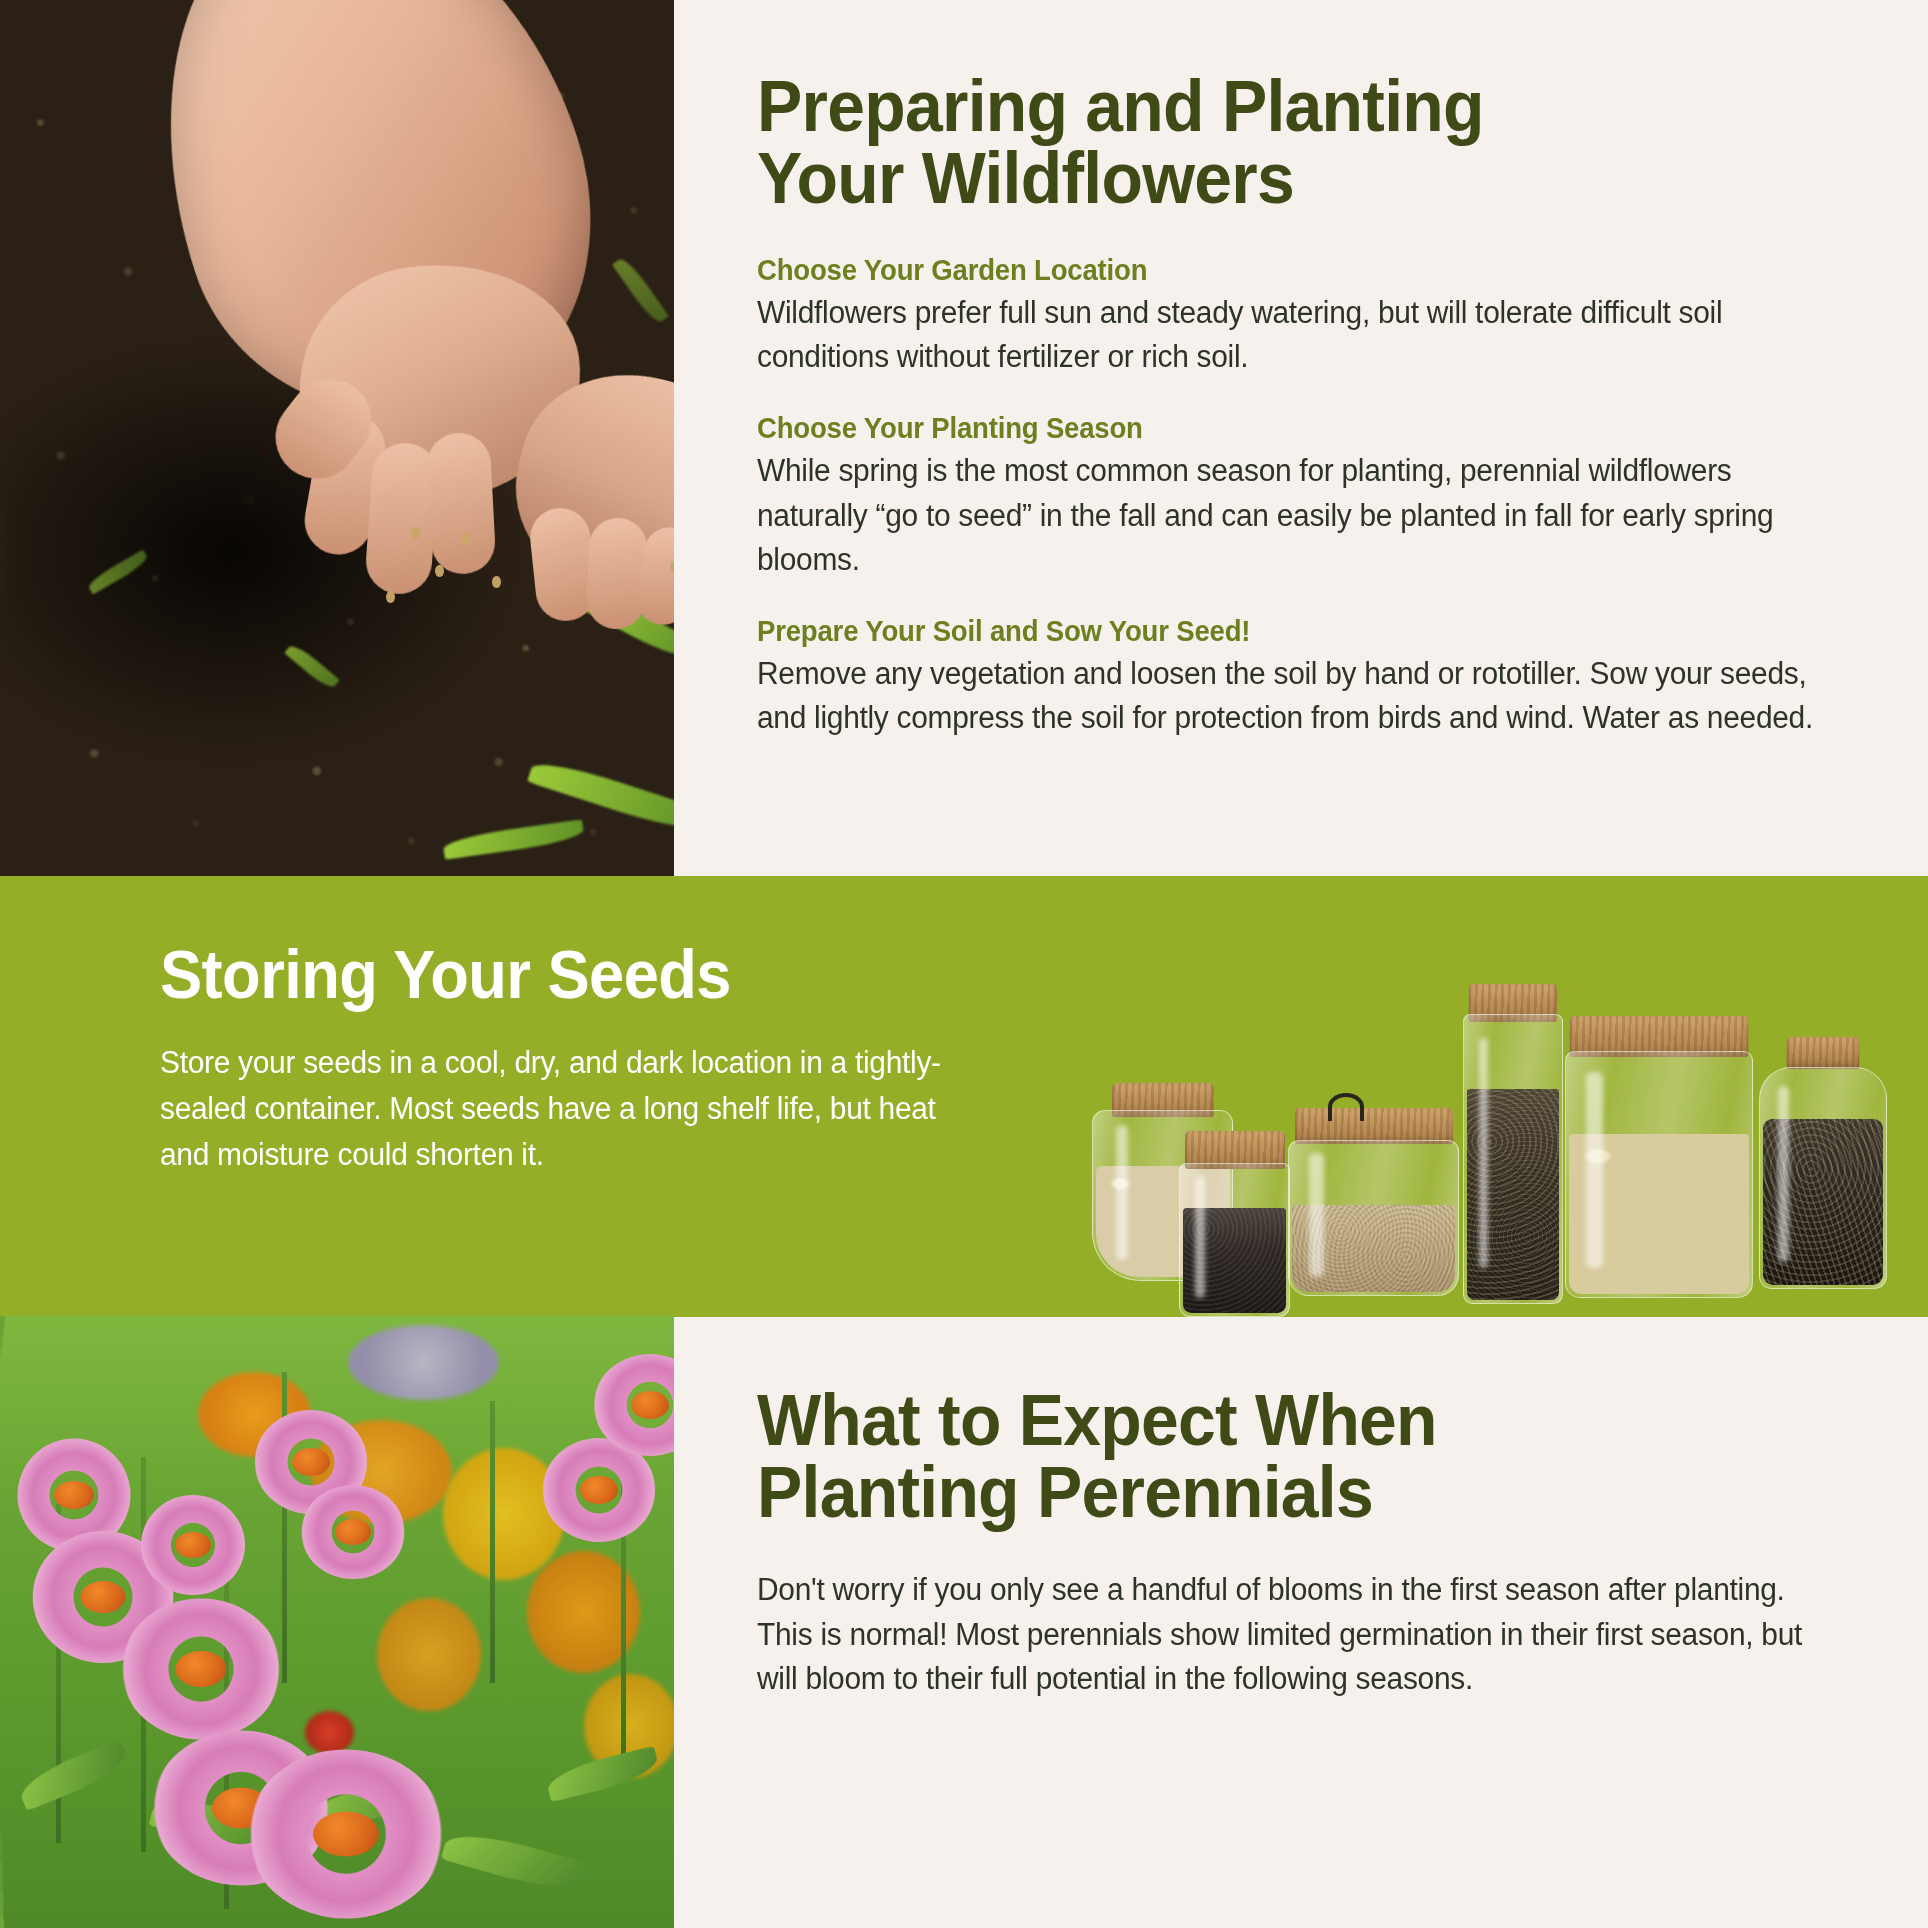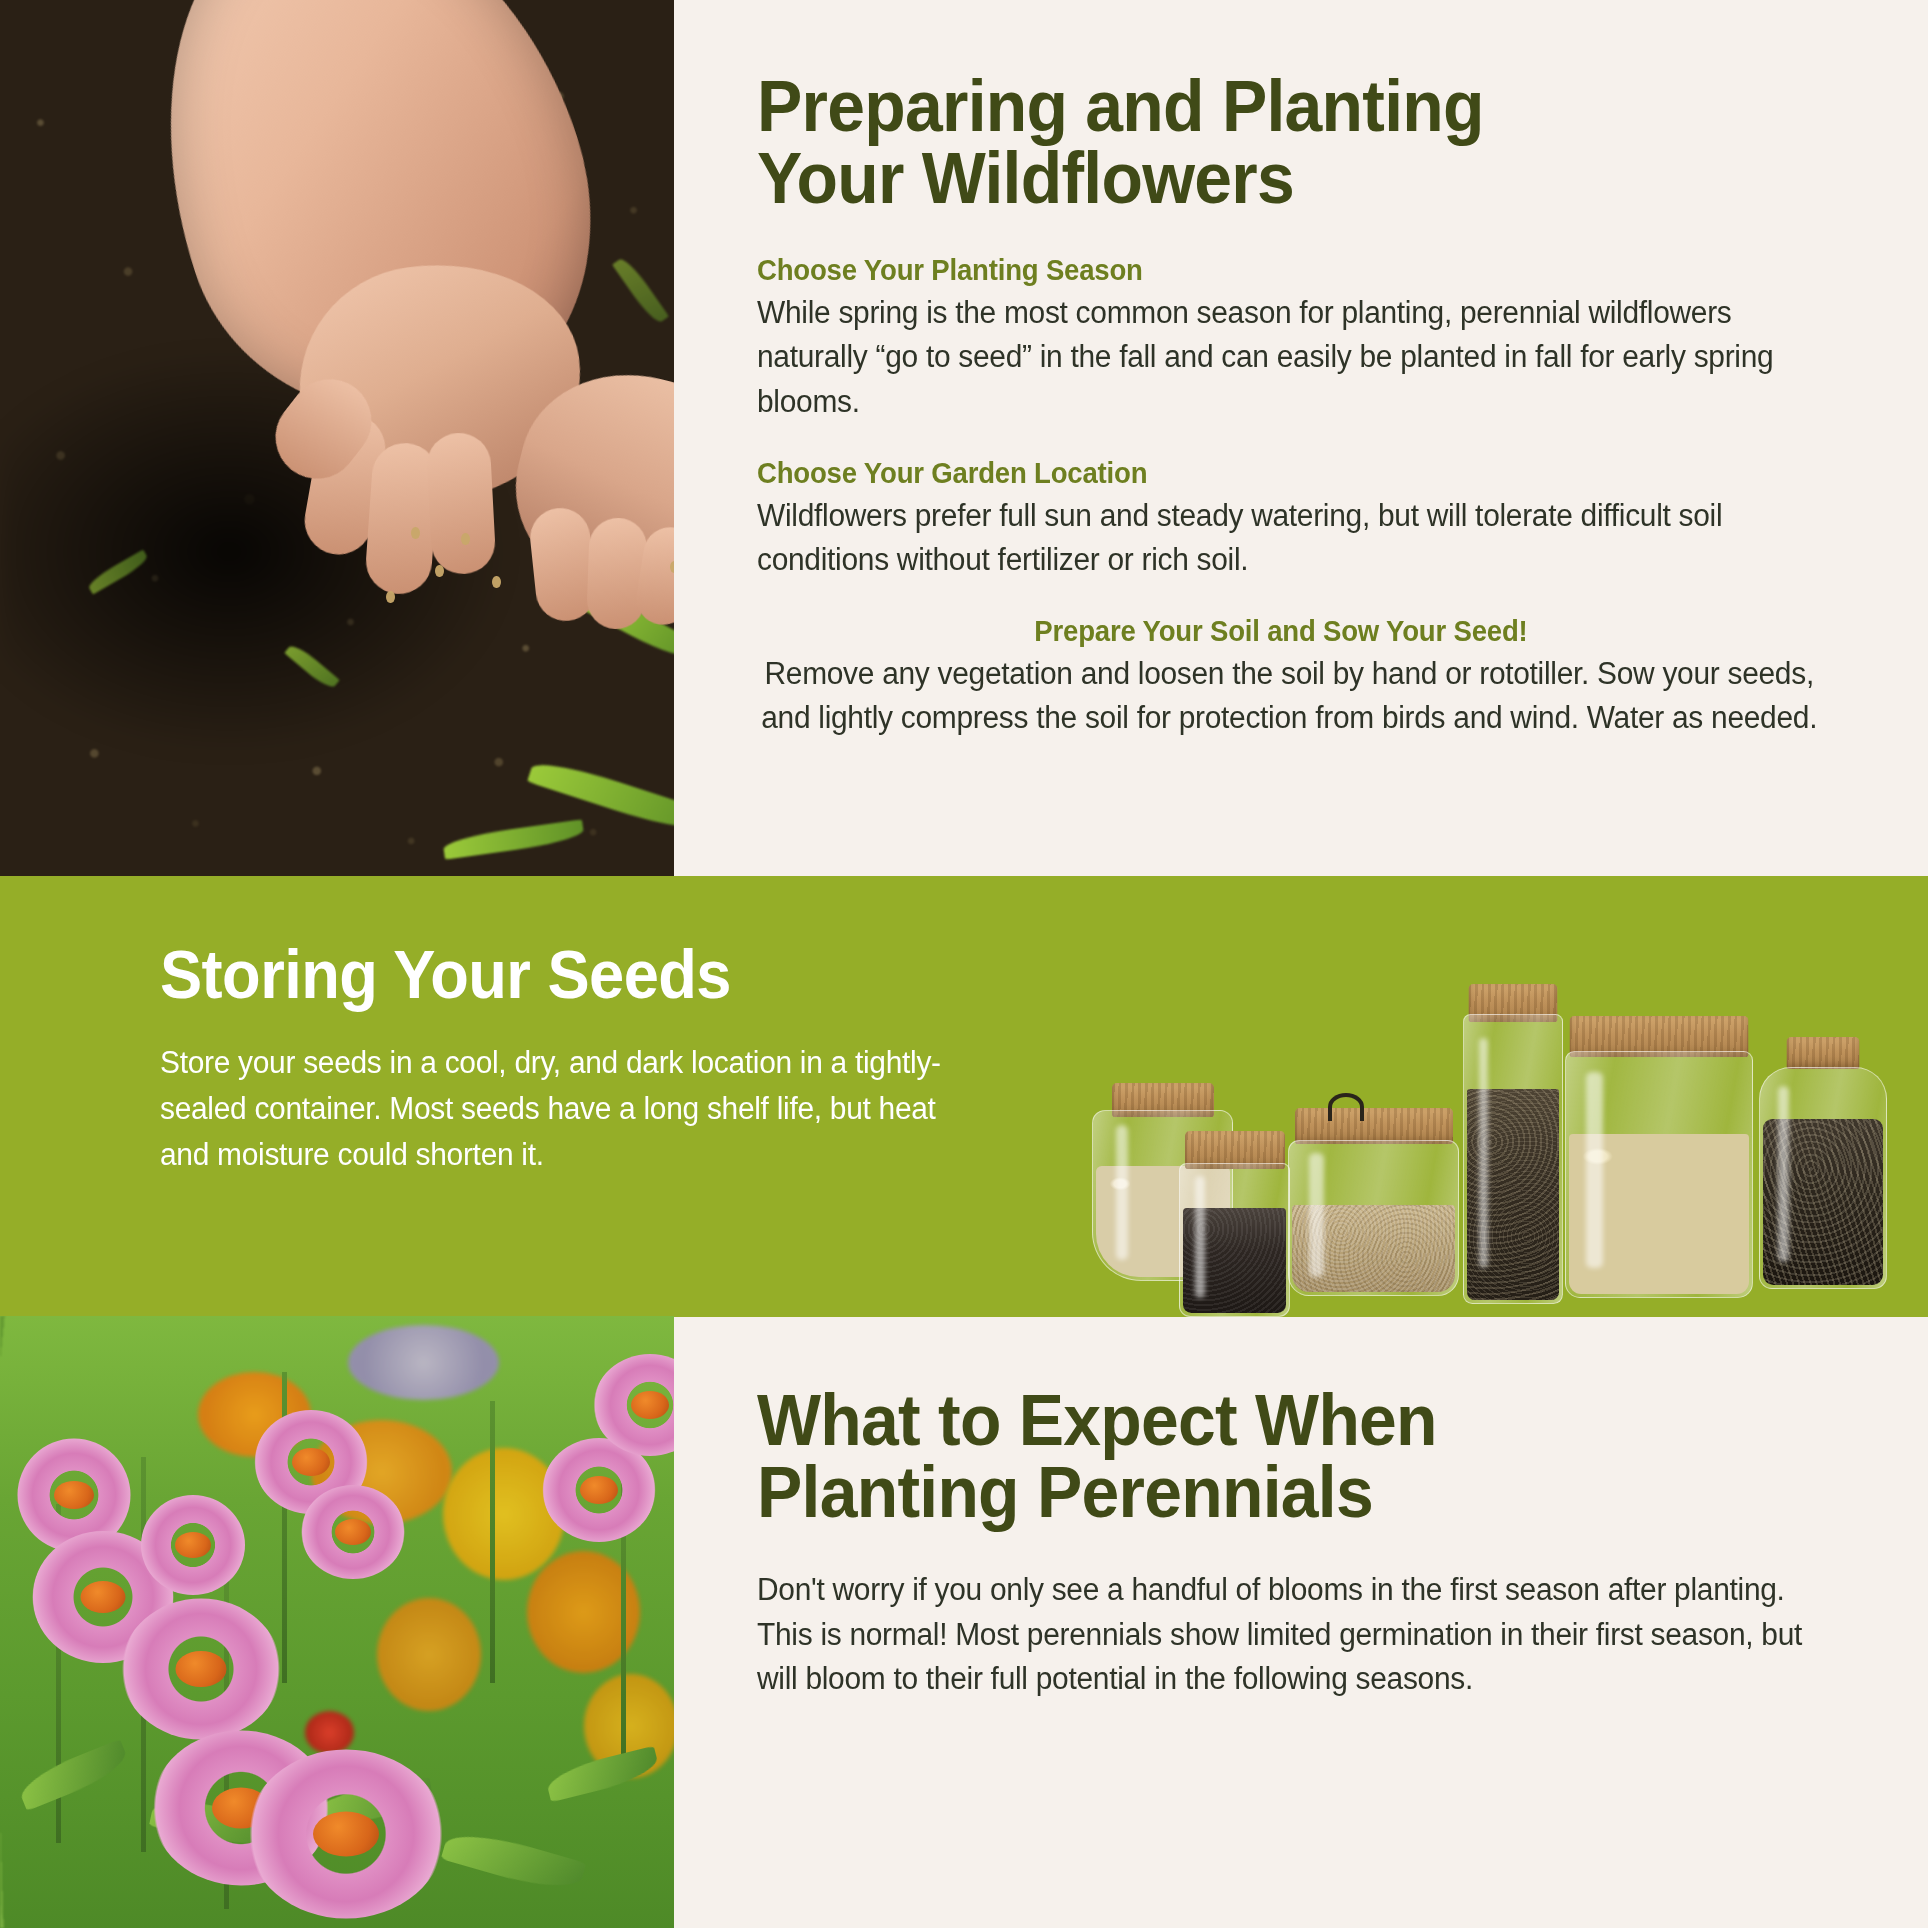--- a/index.html
+++ b/index.html
@@ -35,21 +35,21 @@
   }
   h2.sub{
     font-size:29px;font-weight:bold;color:#6E7F20;margin-bottom:3.8px;
     transform:scaleX(0.95);transform-origin:left center;letter-spacing:-0.2px;
   }
   p.body{
     font-size:31px;line-height:1.44;color:#2E3327;letter-spacing:-0.3px;
     transform:scaleX(0.965);transform-origin:left top;
   }
   .blk{margin-bottom:32px;}
-  .blk:last-child{margin-bottom:0;text-align:center;}
+  .blk:last-child{margin-bottom:0;}
   .spacer-h1{height:41px;}
 
   h1.green-head{
     font-size:68px;font-weight:bold;color:#FFFFFF;line-height:1;
     letter-spacing:-0.6px;transform:scaleX(0.93);transform-origin:left center;
     margin-bottom:32px;
   }
   p.green-body{
     font-size:31px;line-height:1.48;color:#FFFFFF;letter-spacing:-0.3px;
     transform:scaleX(0.965);transform-origin:left top;
@@ -227,27 +227,27 @@
       <div class="seed-fall" style="left:386px;top:591px;"></div>
       <div class="seed-fall" style="left:670px;top:561px;"></div>
     </div>
 
     <div class="sec1-text">
       <h1 class="big-head">Preparing and Planting
 Your Wildflowers</h1>
       <div class="spacer-h1"></div>
 
       <div class="blk">
+        <h2 class="sub">Choose Your Garden Location</h2>
+        <p class="body">Wildflowers prefer full sun and steady watering, but will tolerate difficult soil conditions without fertilizer or rich soil.</p>
+      </div>
+
+      <div class="blk">
         <h2 class="sub">Choose Your Planting Season</h2>
         <p class="body">While spring is the most common season for planting, perennial wildflowers naturally “go to seed” in the fall and can easily be planted in fall for early spring blooms.</p>
-      </div>
-
-      <div class="blk">
-        <h2 class="sub">Choose Your Garden Location</h2>
-        <p class="body">Wildflowers prefer full sun and steady watering, but will tolerate difficult soil conditions without fertilizer or rich soil.</p>
       </div>
 
       <div class="blk">
         <h2 class="sub">Prepare Your Soil and Sow Your Seed!</h2>
         <p class="body">Remove any vegetation and loosen the soil by hand or rototiller. Sow your seeds, and lightly compress the soil for protection from birds and wind. Water as needed.</p>
       </div>
     </div>
   </div>
 
   <div class="sec2">

